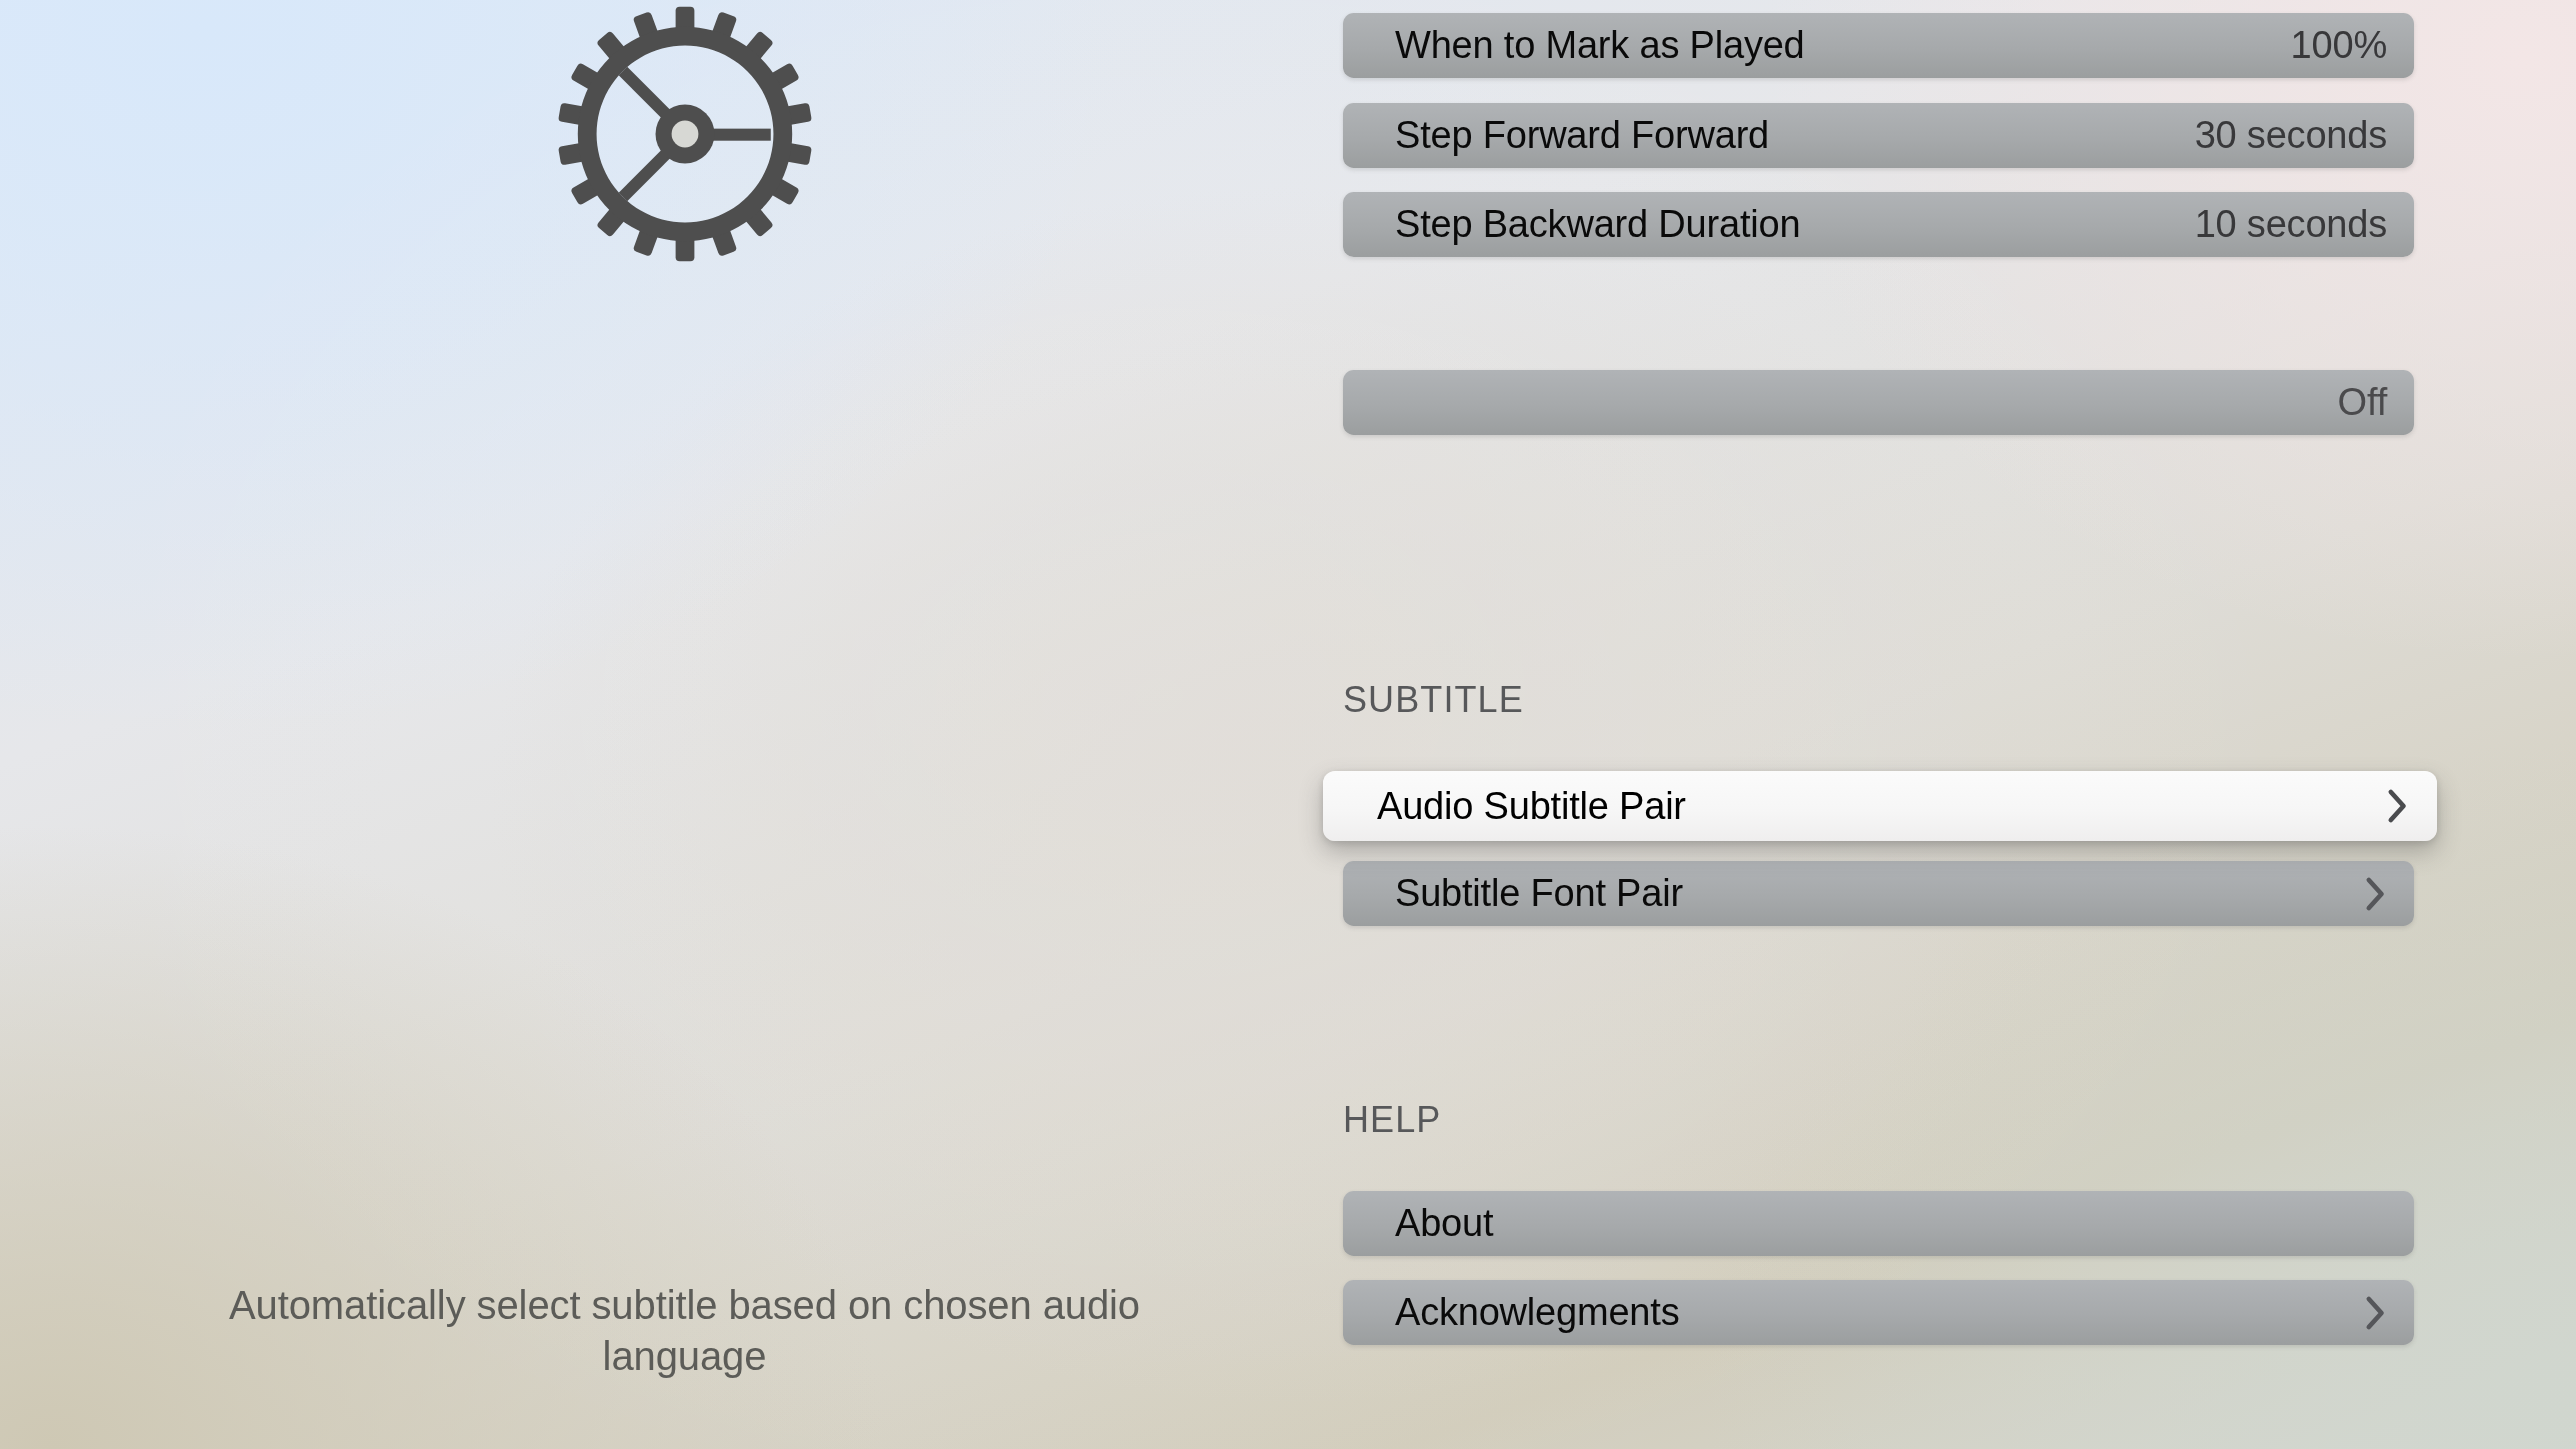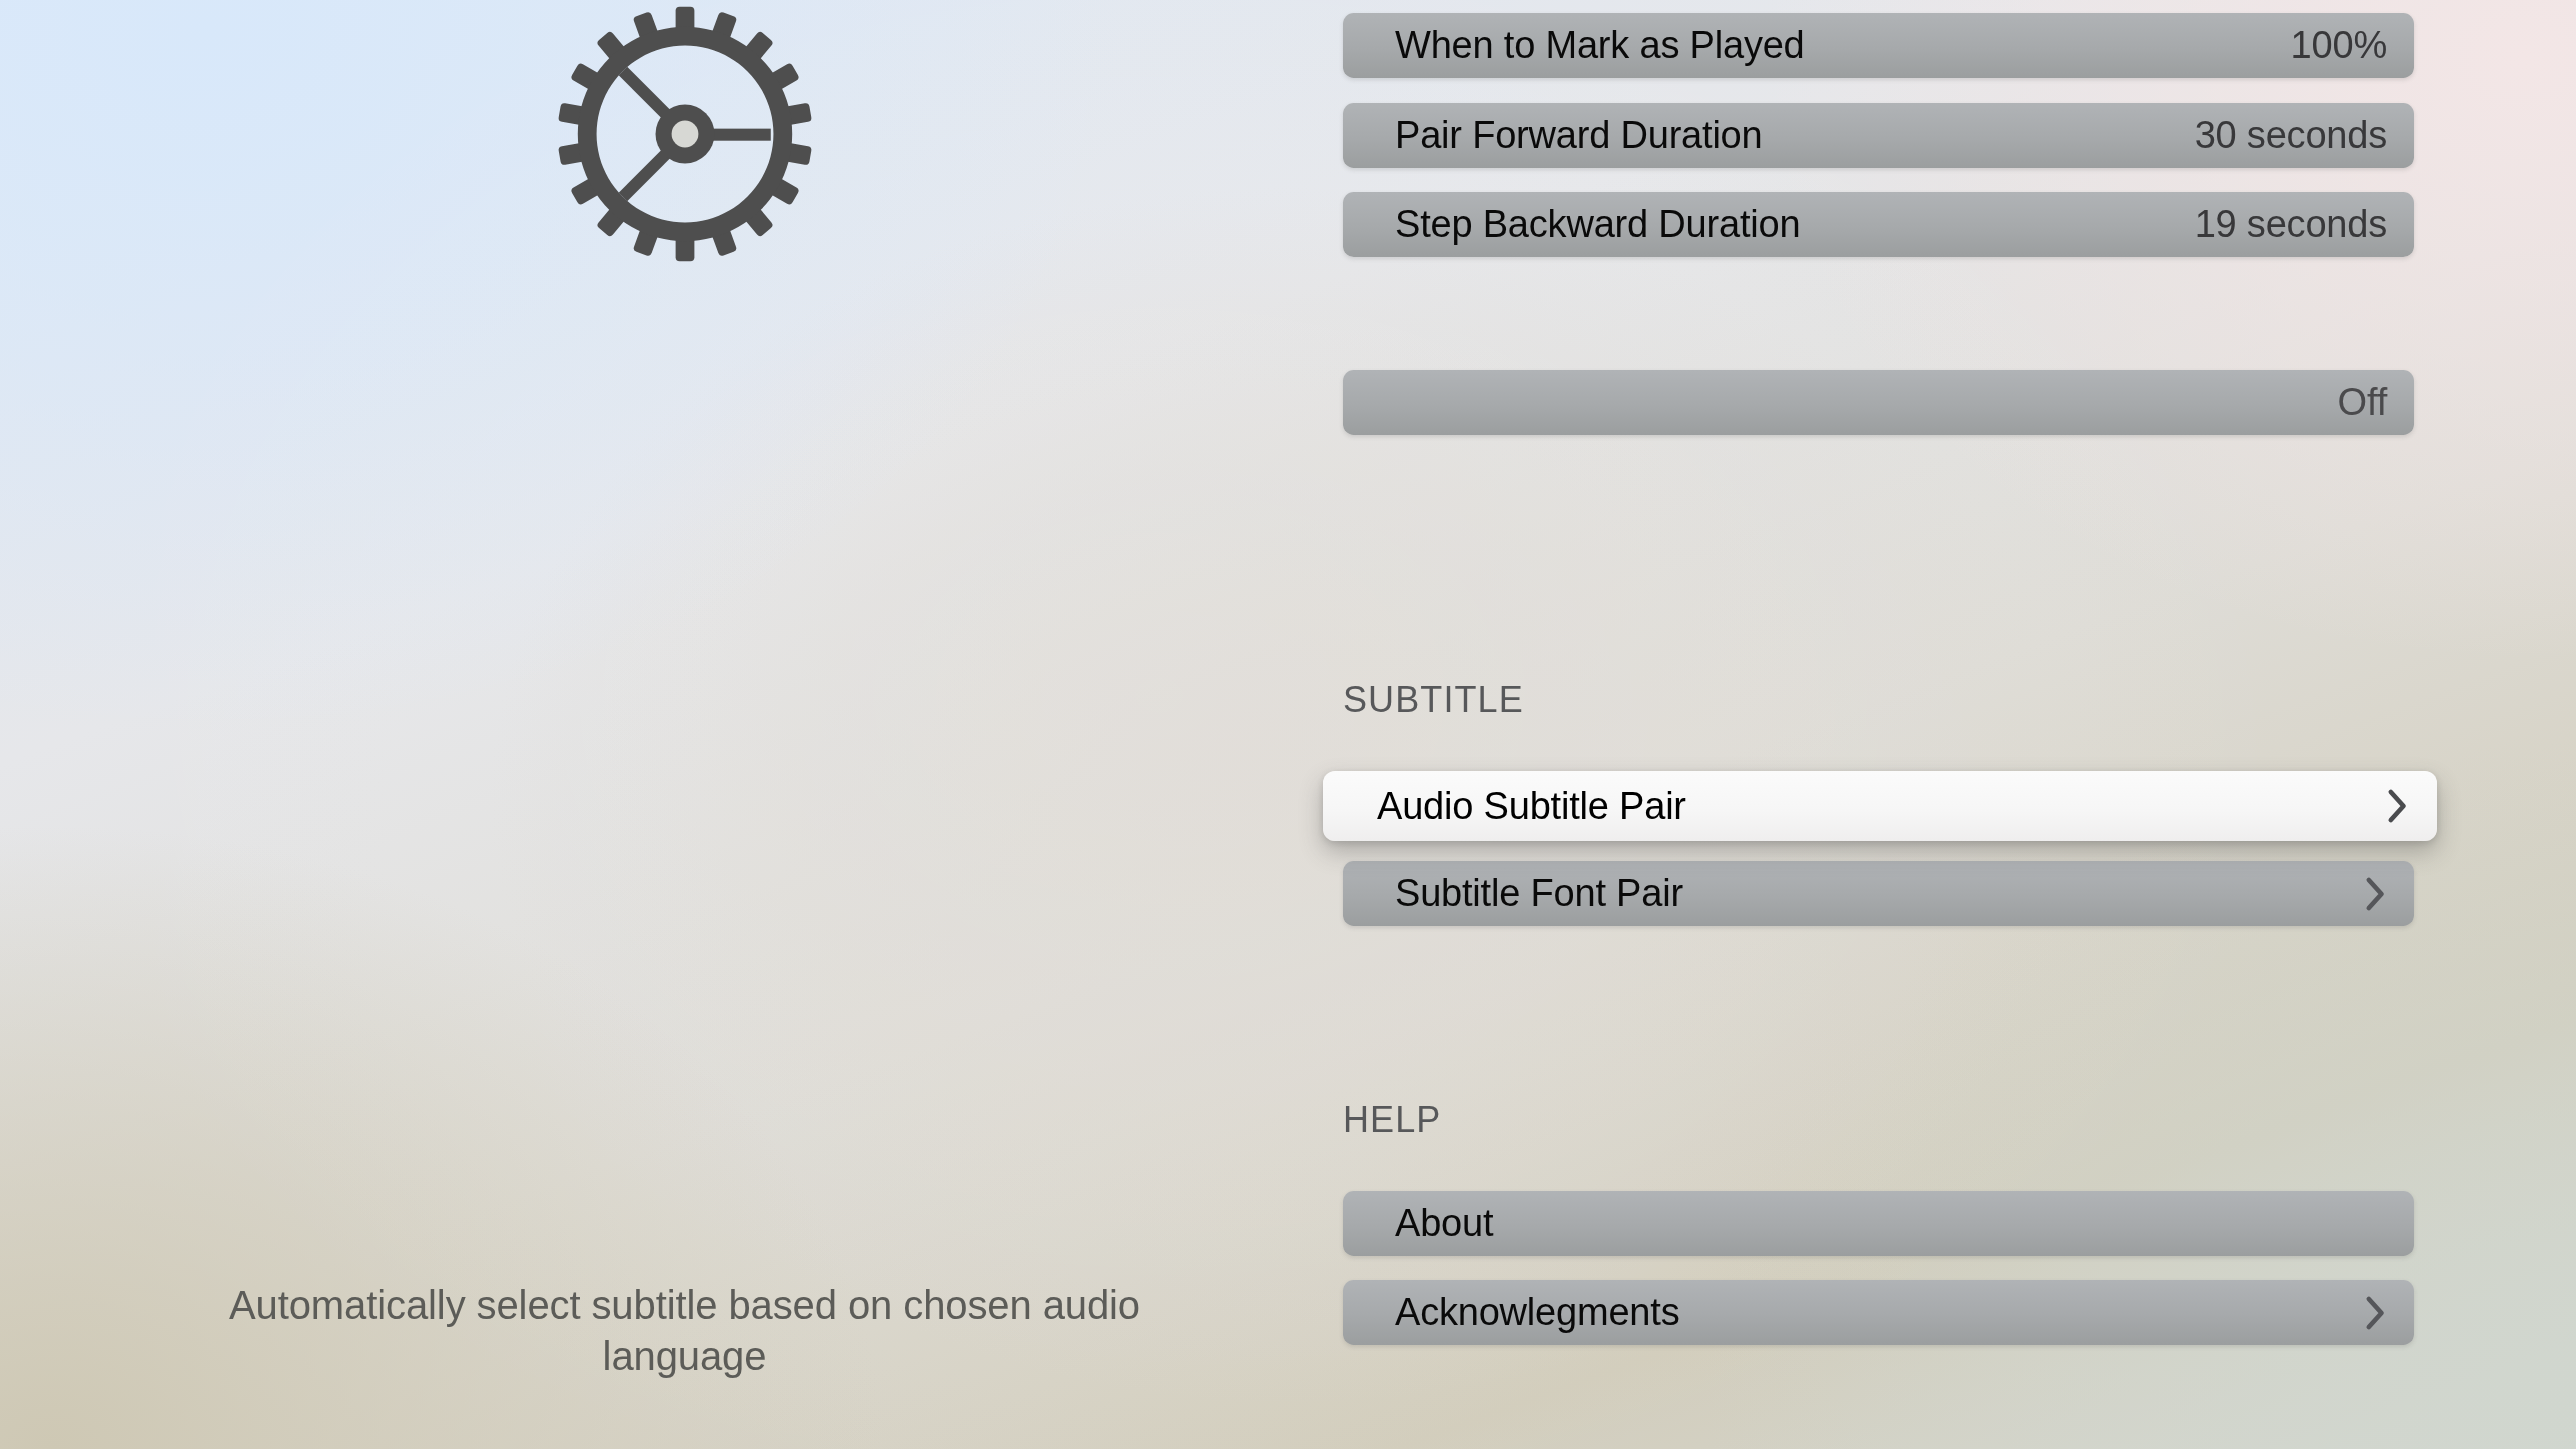--- a/index.html
+++ b/index.html
@@ -193,26 +193,26 @@
 
   <div id="detail-text">Automatically select subtitle based on chosen audio language</div>
 </div>
 
 <div id="settings-list">
     <div class="row" style="top:13.4px">
       <span class="label">When to Mark as Played</span>
       <span class="value">100%</span>
     </div>
     <div class="row" style="top:103px">
-      <span class="label">Pair Forward Duration</span>
+      <span class="label">Step Forward Forward</span>
       <span class="value">30 seconds</span>
     </div>
     <div class="row" style="top:192px">
       <span class="label">Step Backward Duration</span>
-      <span class="value">19 seconds</span>
+      <span class="value">10 seconds</span>
     </div>
     <div class="row dim" style="top:370px">
       <span class="value">Off</span>
     </div>
     <div class="section-header" style="top:679px">SUBTITLE</div>
     <div class="row focused" style="top:771px">
       <span class="label">Audio Subtitle Pair</span>
       <svg class="chev" viewBox="0 0 34 54">
         <path d="M7 6 L26 27 L7 48"></path>
       </svg>

